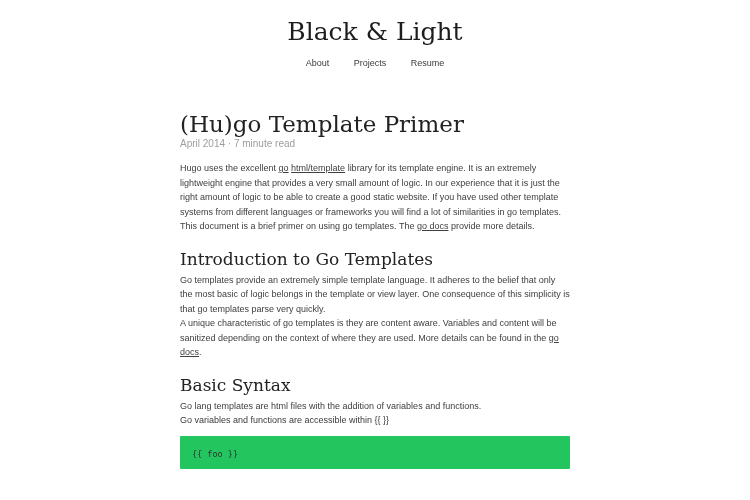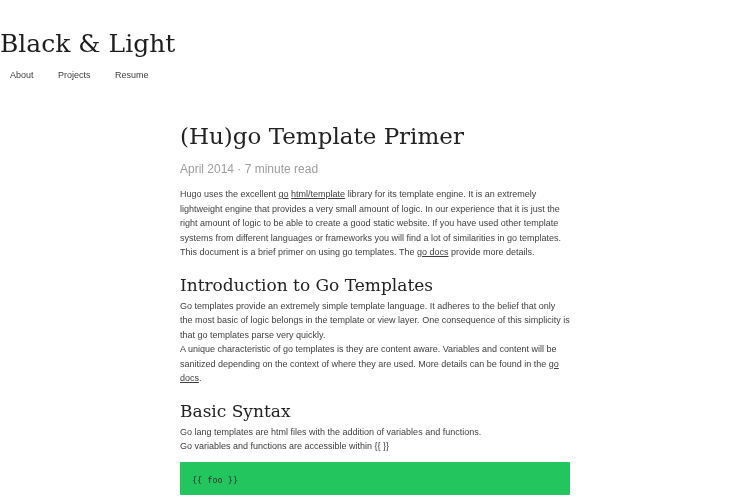--- a/index.html
+++ b/index.html
@@ -1,26 +1,26 @@
 <!DOCTYPE html>
 <html><head>
 <meta charset="utf-8">
 <style>
   html,body{margin:0;padding:0;background:#ffffff;}
   .viewport{width:750px;height:500px;overflow:hidden;background:#ffffff;position:relative;
             font-family:"Liberation Sans",sans-serif;color:#404040;}
-  header{padding-top:29px;text-align:left;}
+  header{padding-top:17px;text-align:center;}
   .site-title{display:inline-block;font-family:"DejaVu Serif",serif;font-size:25px;
               font-weight:400;color:#1d1d1d;text-decoration:none;line-height:29px;}
   nav{margin-top:6px;}
   nav a{font-size:9px;color:#3c3c3c;text-decoration:none;margin:0 10px;line-height:11px;}
   main{width:390px;margin:42px auto 0;}
   h1{font-family:"DejaVu Serif",serif;font-size:23px;font-weight:400;color:#222222;
      margin:0;line-height:24px;}
-  .meta{font-size:12px;color:#9d9d9d;margin-top:17px;line-height:9px;}
+  .meta{font-size:10px;color:#9d9d9d;margin-top:3px;line-height:9px;}
   p{font-size:9px;line-height:14.5px;color:#404040;margin:0;}
   .para-first{margin-top:13px;}
   h2{font-family:"DejaVu Serif",serif;font-size:17px;font-weight:400;color:#222222;
      margin:16px 0 5px;line-height:18px;}
   a.lnk{color:#404040;text-decoration:underline;text-align:center;}
   .bold{font-weight:400;color:#3a3a3a;}
   pre{background:#22c55e;margin:8px 0 11px;padding:9px 12px;border-radius:1px;}
   pre code{font-family:"DejaVu Sans Mono",monospace;font-size:8.5px;color:#333333;line-height:9px;}
 </style>
 </head>

